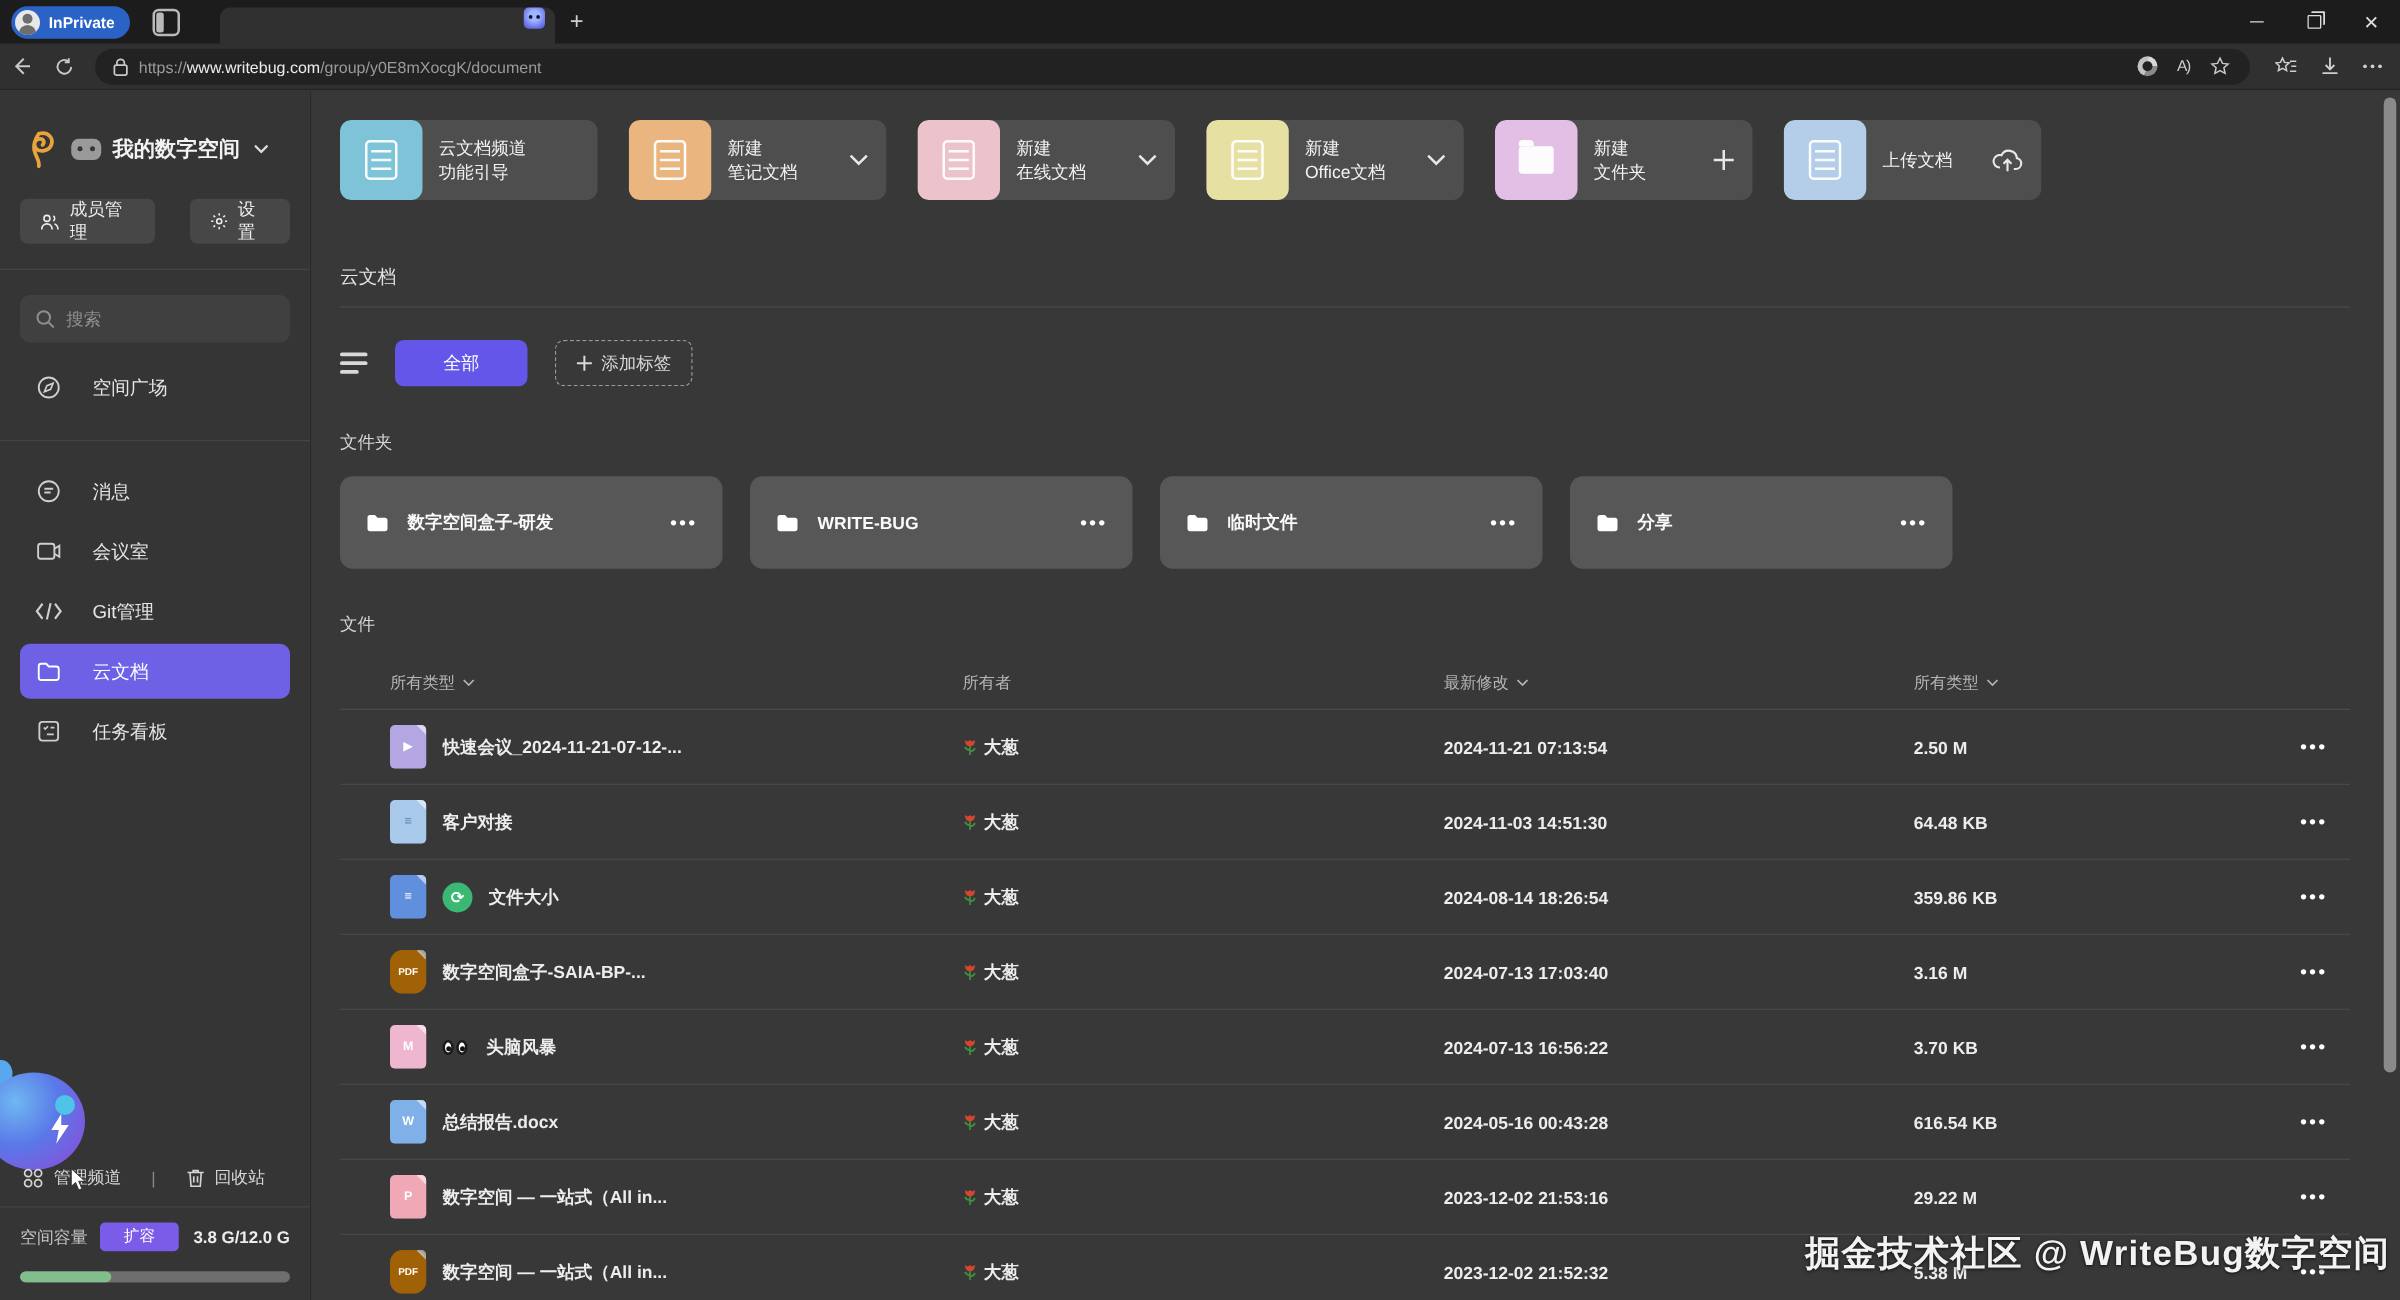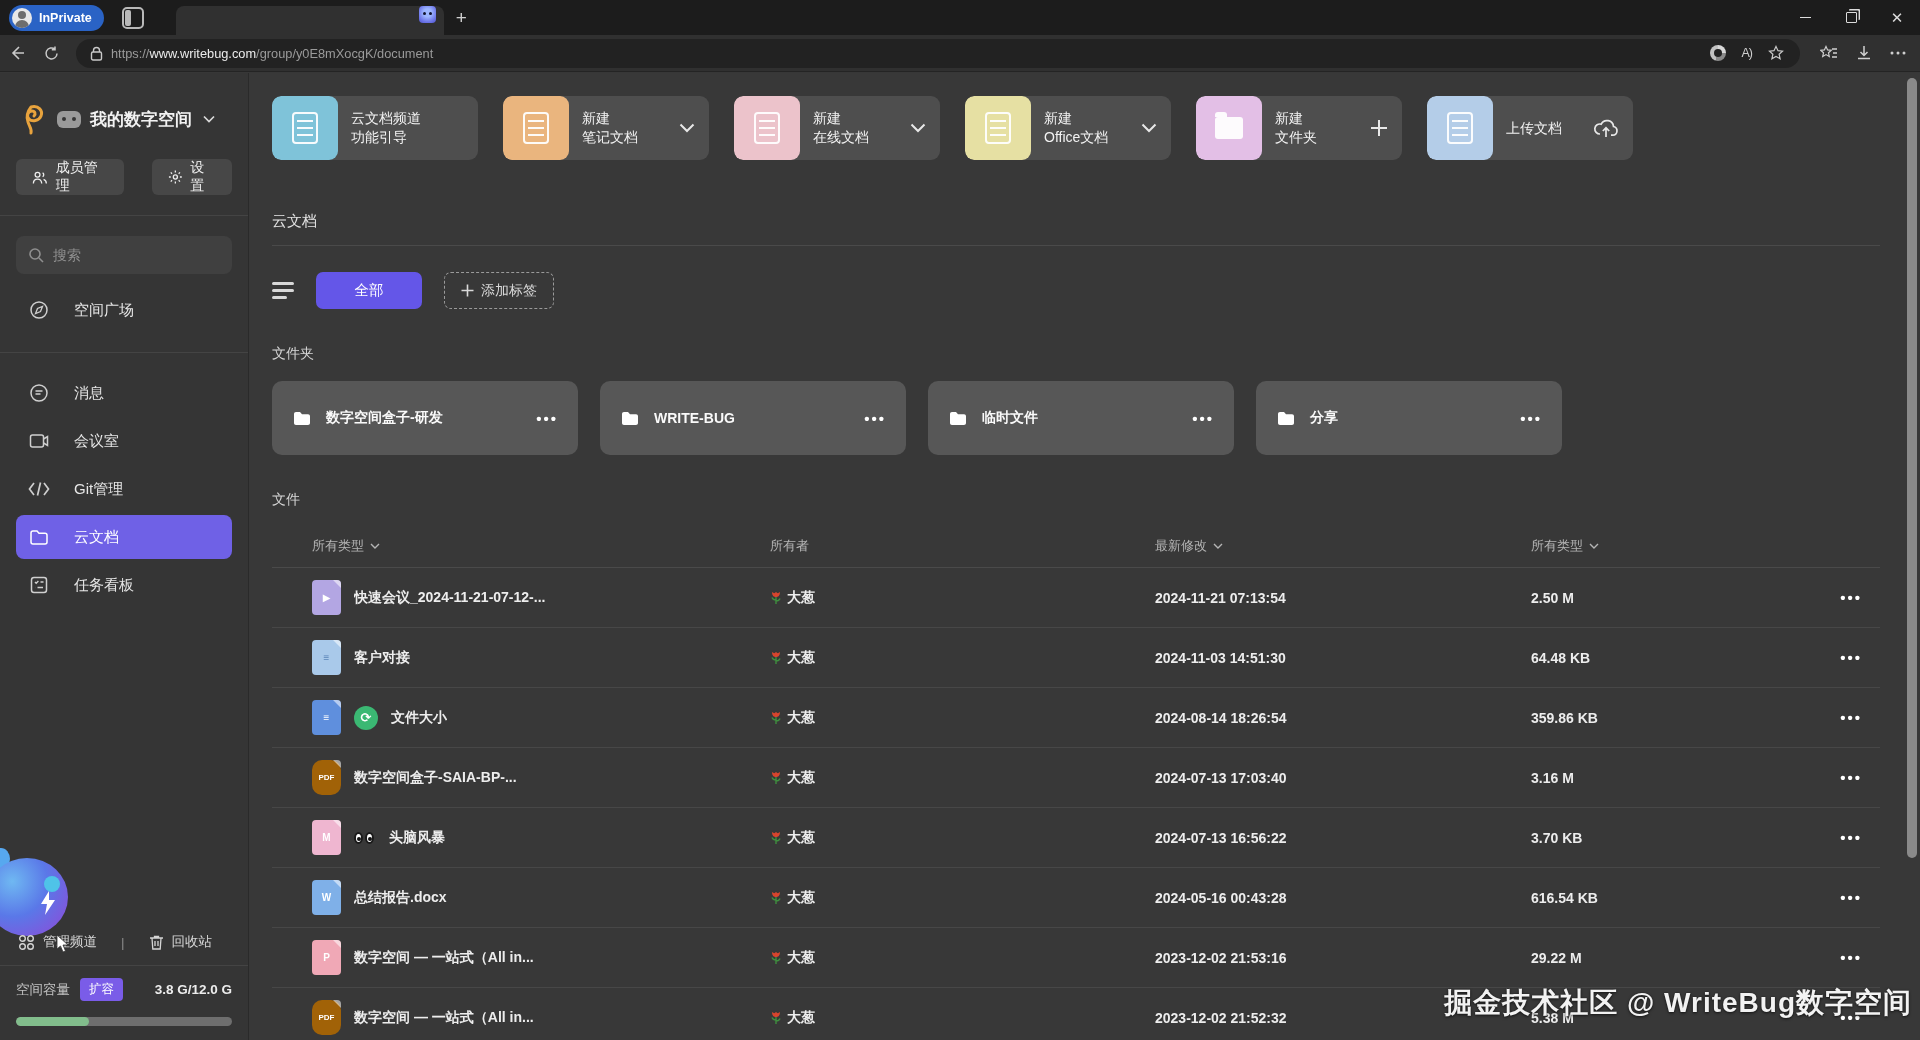--- a/index.html
+++ b/index.html
@@ -88,21 +88,21 @@
   .mascot .bolt { position:absolute; left:52px; top:40px; }
 
   .cursor { position:absolute; left:56px; bottom:86px; z-index:5;}
 
   .side-bottom { position:absolute; left:16px; right:16px; bottom:0; }
   .manage-row { display:flex; align-items:center; gap:10px; font-size:13.5px; color:#d5d5d5; padding:10px 2px;}
   .manage-row .sep { color:#8a8a8a; margin:0 14px; }
   .mini-link { display:flex; align-items:center; gap:8px; }
   .bdiv { height:1px; background:#444444; margin:4px -16px; }
   .cap-row { display:flex; align-items:center; margin-top:12px; font-size:13.5px; color:#c3c3c3;}
-  .expand-badge { background:#7a5ce8; color:#fff; font-size:12.5px; border-radius:4px; padding:3px 9px; margin-left:10px;}
+  .expand-badge { background:#7a5ce8; color:#fff; font-size:12.5px; border-radius:4px; padding:3px 19px; margin-left:10px;}
   .cap-val { margin-left:auto; color:#ededed; font-weight:700; }
   .cap-bar { margin:16px 0 14px 0; height:9px; border-radius:5px; background:#6e6e6e; overflow:hidden;}
   .cap-fill { height:100%; background:#82bd8c; border-radius:5px; }
 
   
   .actions { display:flex; gap:25px; }
   .action-btn { width:206px; height:64px; border-radius:9px; overflow:hidden; display:flex; background:#4e4e4e; flex:none;}
   .tile { width:66px; height:64px; border-radius:9px; flex:none; display:flex; align-items:center; justify-content:center;}
   .action-label { flex:1; display:flex; align-items:center; padding-left:13px; }
   .action-label .lines { font-size:14px; color:#f2f2f2; line-height:19px; }

